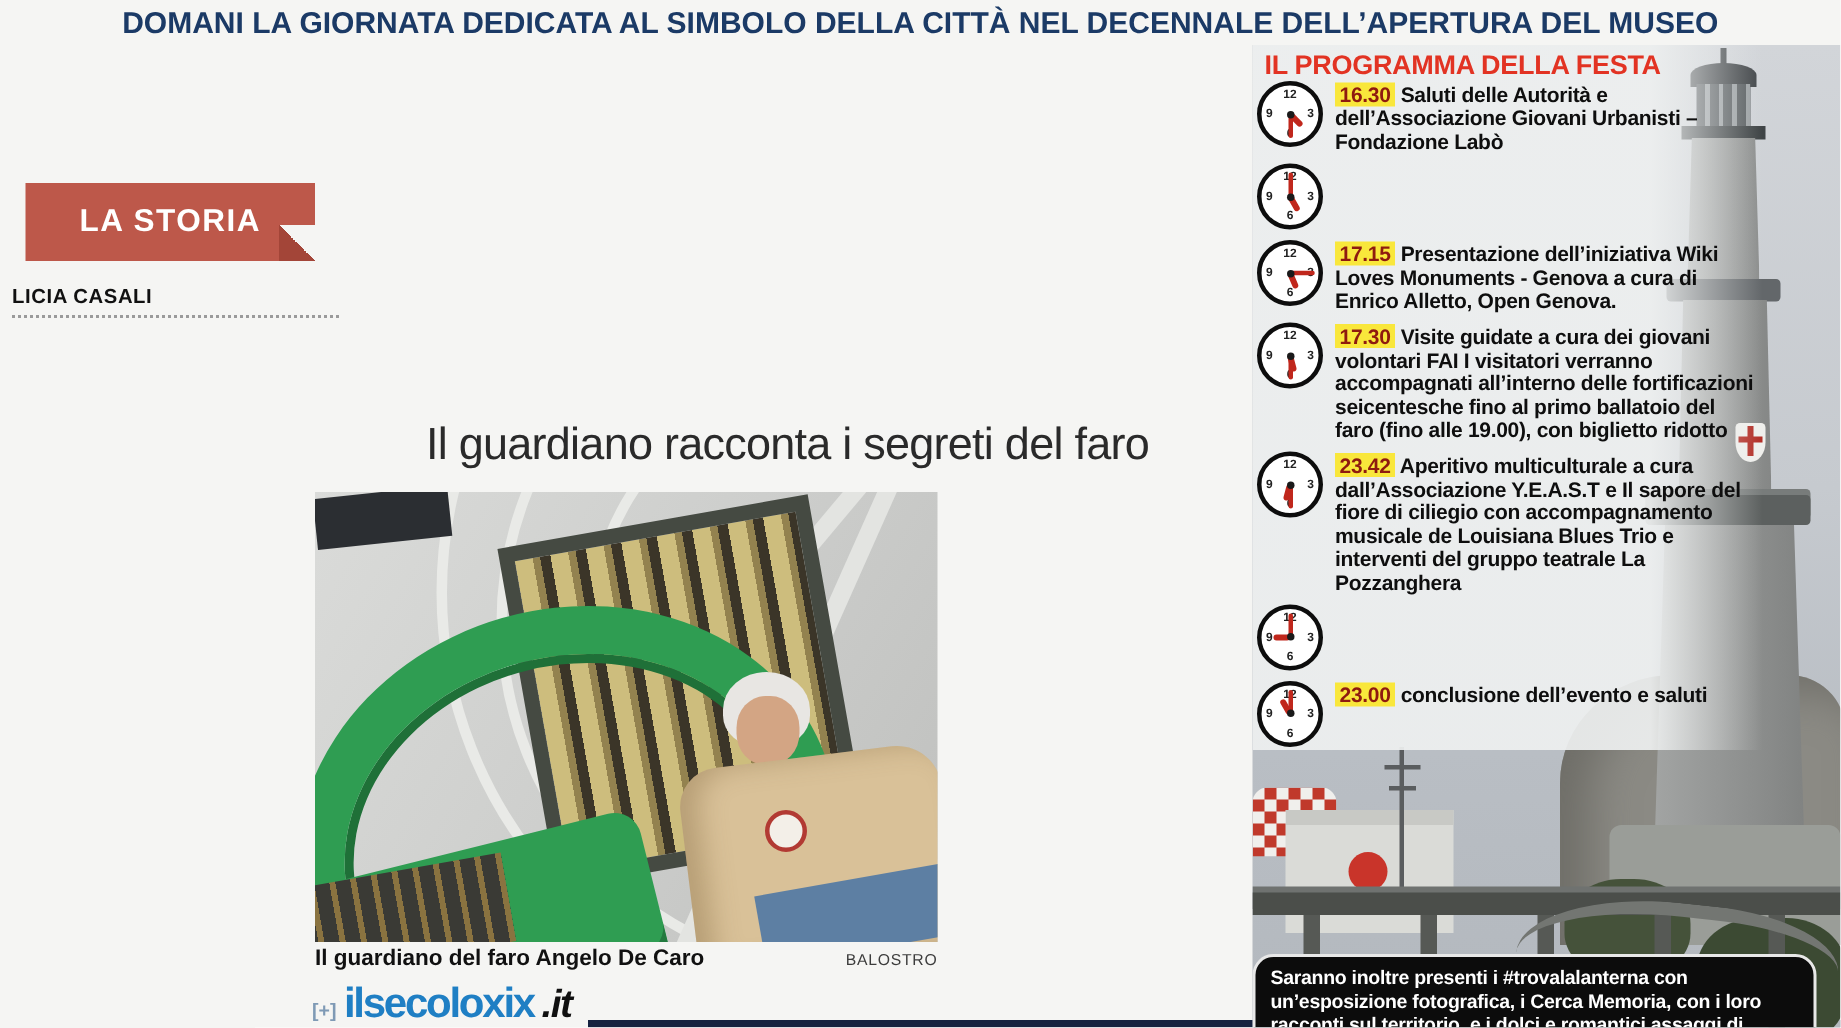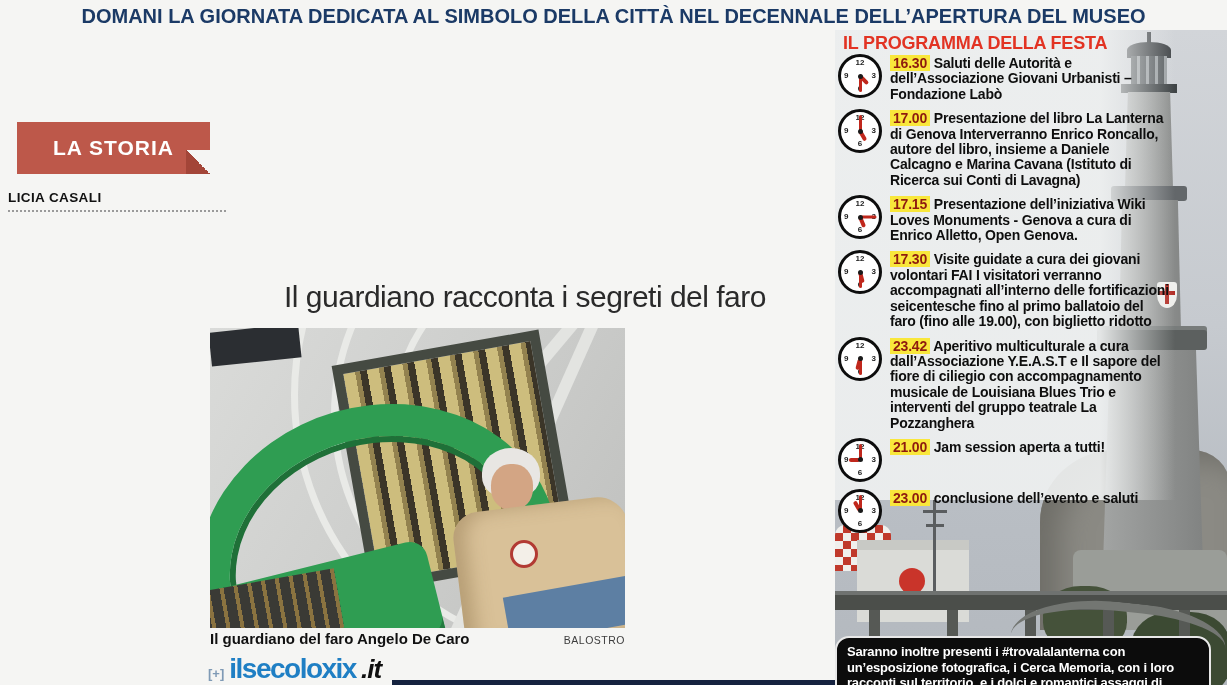--- a/index.html
+++ b/index.html
@@ -266,24 +266,20 @@
         <div class="prog-item">
           <div class="clock">
             <span class="n n12">12</span>
             <span class="n n3">3</span>
             <span class="n n6">6</span>
             <span class="n n9">9</span>
             <div class="hand hand-hour" style="transform: rotate(150deg);"></div>
             <div class="hand hand-minute" style="transform: rotate(0deg);"></div>
             <div class="hub"></div>
           </div>
-          <div class="pi-text">
-            <span class="pi-time">17.00</span>
-            <span class="pi-body">Presentazione del libro La Lanterna di Genova Interverranno Enrico Roncallo, autore del libro, insieme a Daniele Calcagno e Marina Cavana (Istituto di Ricerca sui Conti di Lavagna)</span>
-          </div>
         </div>
         <div class="prog-item">
           <div class="clock">
             <span class="n n12">12</span>
             <span class="n n3">3</span>
             <span class="n n6">6</span>
             <span class="n n9">9</span>
             <div class="hand hand-hour" style="transform: rotate(157deg);"></div>
             <div class="hand hand-minute" style="transform: rotate(90deg);"></div>
             <div class="hub"></div>
@@ -326,24 +322,20 @@
         <div class="prog-item">
           <div class="clock">
             <span class="n n12">12</span>
             <span class="n n3">3</span>
             <span class="n n6">6</span>
             <span class="n n9">9</span>
             <div class="hand hand-hour" style="transform: rotate(270deg);"></div>
             <div class="hand hand-minute" style="transform: rotate(0deg);"></div>
             <div class="hub"></div>
           </div>
-          <div class="pi-text">
-            <span class="pi-time">21.00</span>
-            <span class="pi-body">Jam session aperta a tutti!</span>
-          </div>
         </div>
         <div class="prog-item">
           <div class="clock">
             <span class="n n12">12</span>
             <span class="n n3">3</span>
             <span class="n n6">6</span>
             <span class="n n9">9</span>
             <div class="hand hand-hour" style="transform: rotate(330deg);"></div>
             <div class="hand hand-minute" style="transform: rotate(0deg);"></div>
             <div class="hub"></div>

